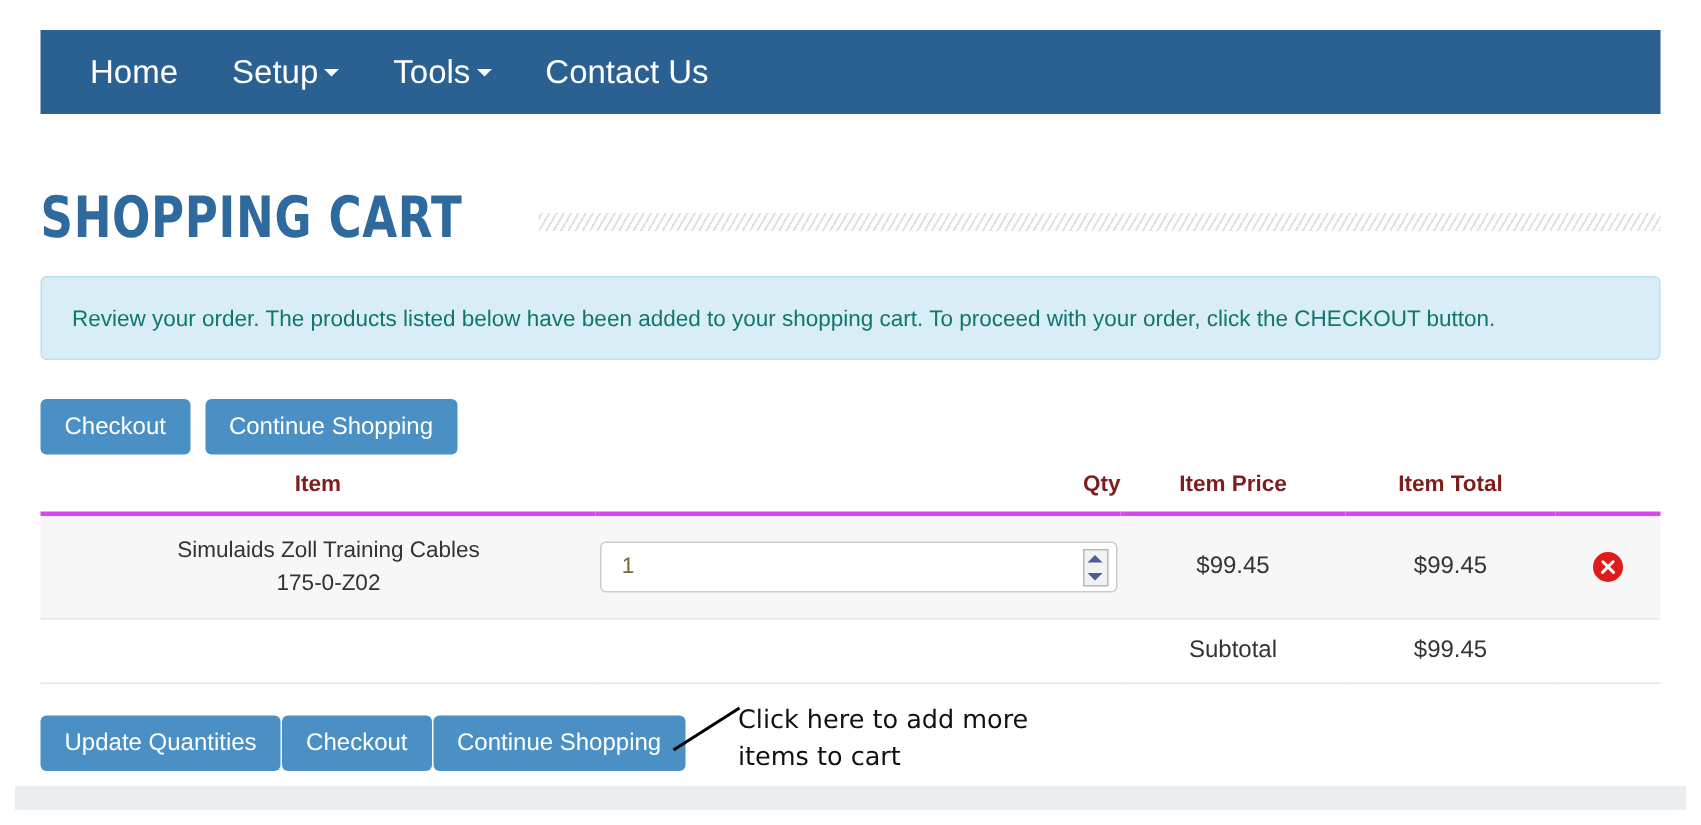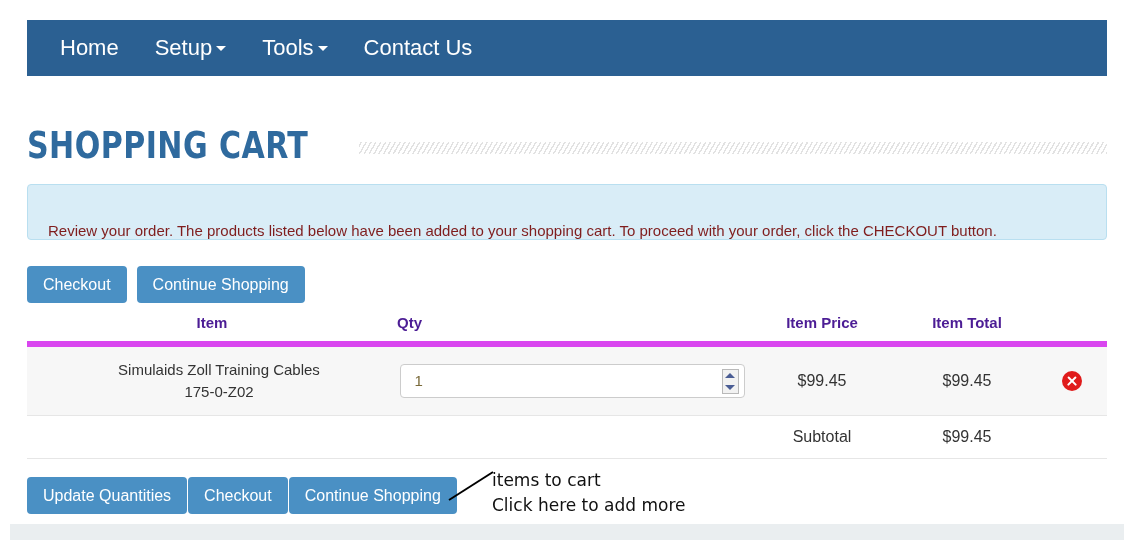--- a/index.html
+++ b/index.html
@@ -86,23 +86,23 @@
     position: absolute;
     left: 27px;
     top: 184px;
     width: 1080px;
     height: 56px;
     background: #d9edf7;
     border: 1px solid #b9dff0;
     border-radius: 4px;
     box-sizing: border-box;
     display: flex;
-    align-items: flex-end;
+    align-items: center;
     padding-left: 20px;
-    color: #7f1d1d;
+    color: #0f766e;
     font-size: 15px;
   }
 
   
   .btn {
     background: #4a90c4;
     color: #ffffff;
     border: none;
     border-radius: 4px;
     font-family: "Liberation Sans", sans-serif;
@@ -132,26 +132,26 @@
     position: absolute;
     left: 27px;
     top: 310px;
     width: 1080px;
     border-collapse: collapse;
     font-size: 15px;
   }
   .cart-table th {
     font-size: 15px;
     font-weight: bold;
-    color: #4c1d95;
+    color: #7f1d1d;
     padding: 4px 0 10px 0;
-    border-bottom: 6px solid #d946ef;
+    border-bottom: 3px solid #d946ef;
   }
   .col-item    { width: 370px; text-align: center; }
-  .col-qty     { width: 350px; text-align: left; }
+  .col-qty     { width: 350px; text-align: right; }
   .col-price   { width: 150px; text-align: center; }
   .col-total   { width: 140px; text-align: center; }
   .col-del     { width: 70px;  text-align: center; }
 
   .product-row td {
     background: #f7f7f7;
     border-bottom: 1px solid #e6e6e6;
     padding: 12px 0;
     vertical-align: middle;
   }
@@ -346,17 +346,17 @@
   <button class="btn">Update Quantities</button>
   <button class="btn">Checkout</button>
   <button class="btn">Continue Shopping</button>
 </div>
 
 <svg class="annotation-line" viewBox="0 0 48 32">
   <line x1="46" y1="2" x2="2" y2="30" stroke="#000000" stroke-width="2"></line>
 </svg>
 
 <div class="annotation">
+  <div>Click here to add more</div>
   <div>items to cart</div>
-  <div>Click here to add more</div>
 </div>
 
 <div class="footer-strip"></div>
 
 </body></html>

